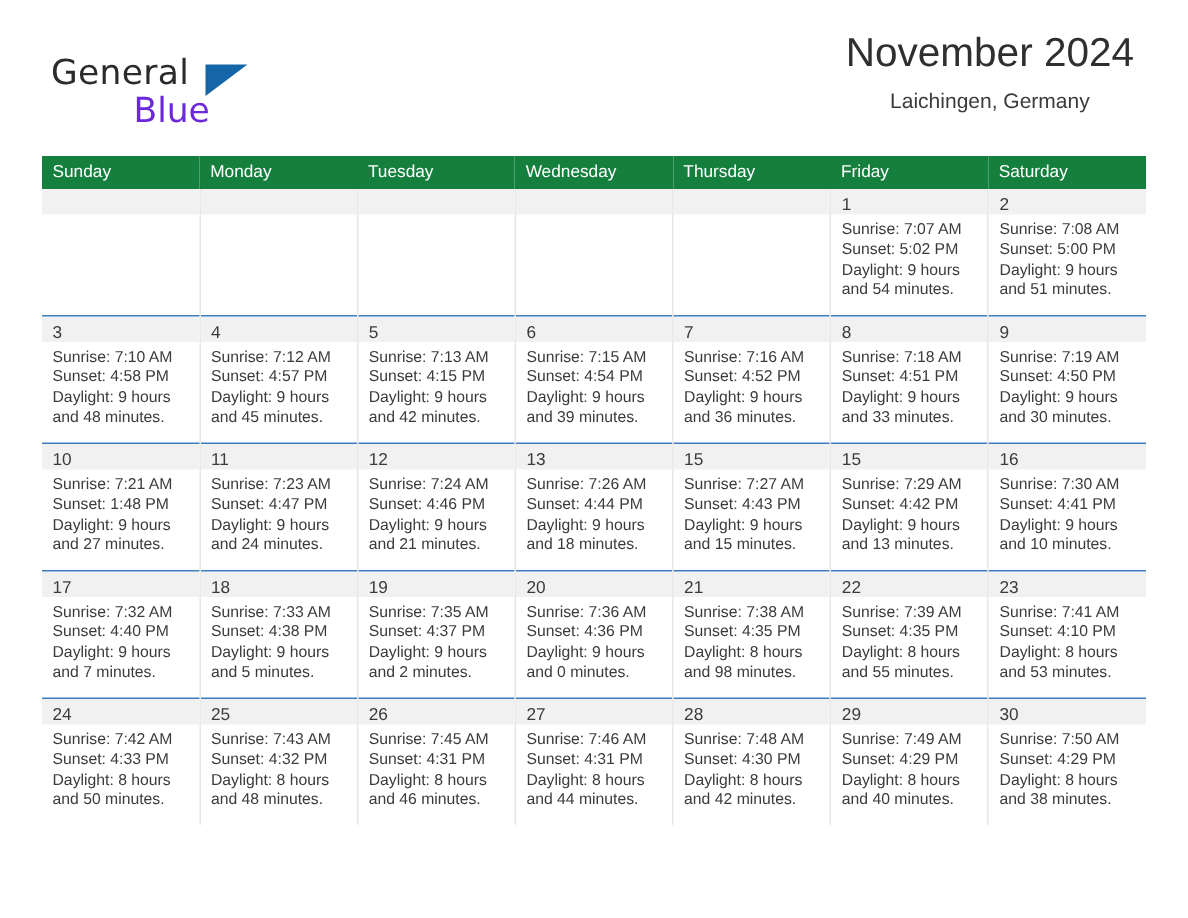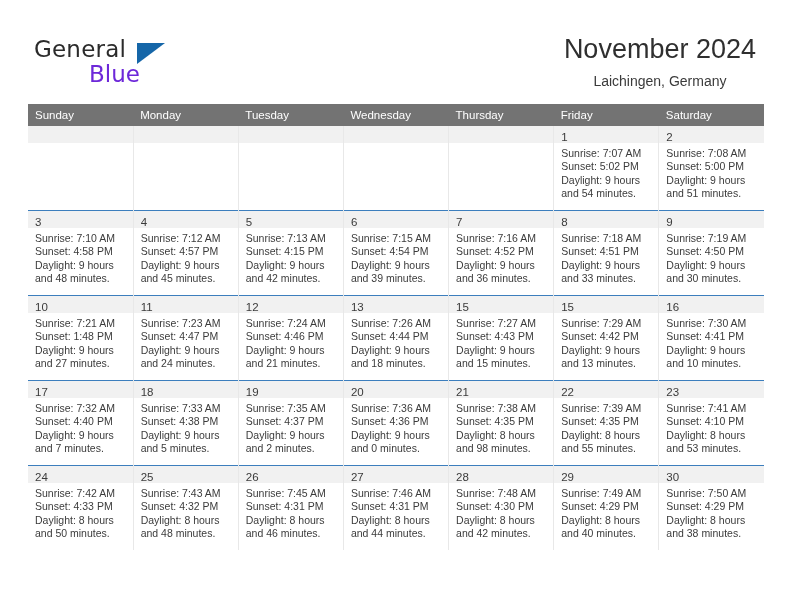--- a/index.html
+++ b/index.html
@@ -56,21 +56,21 @@
     top: 7px;
     width: 0; height: 0;
     border-left: 28px solid #1566a8;
     border-top: 0 solid transparent;
     border-bottom: 21px solid transparent;
   }
 
   .title-block {
     position: absolute;
     right: 36px;
-    top: 32px;
+    top: 18px;
     text-align: right;
   }
   .cal-title {
     font-size: 27px;
     font-weight: normal;
     color: #2f2f2f;
     line-height: 34px;
     white-space: nowrap;
   }
   .cal-subtitle {
@@ -85,21 +85,21 @@
   
   .calendar {
     position: absolute;
     left: 28px;
     top: 104px;
     width: 736px;
     border-collapse: collapse;
     table-layout: fixed;
   }
   .calendar th {
-    background: #737373;
+    background: #15803d;
     color: #ffffff;
     font-size: 11.5px;
     font-weight: normal;
     text-align: left;
     padding: 4px 0 5px 7px;
     height: 13px;
     border: none;
   }
   .calendar td {
     vertical-align: top;

